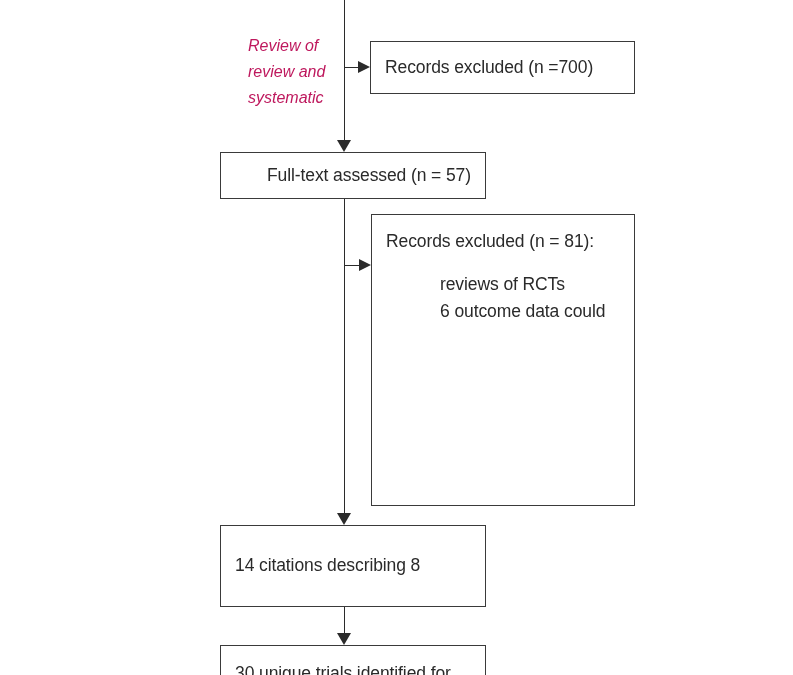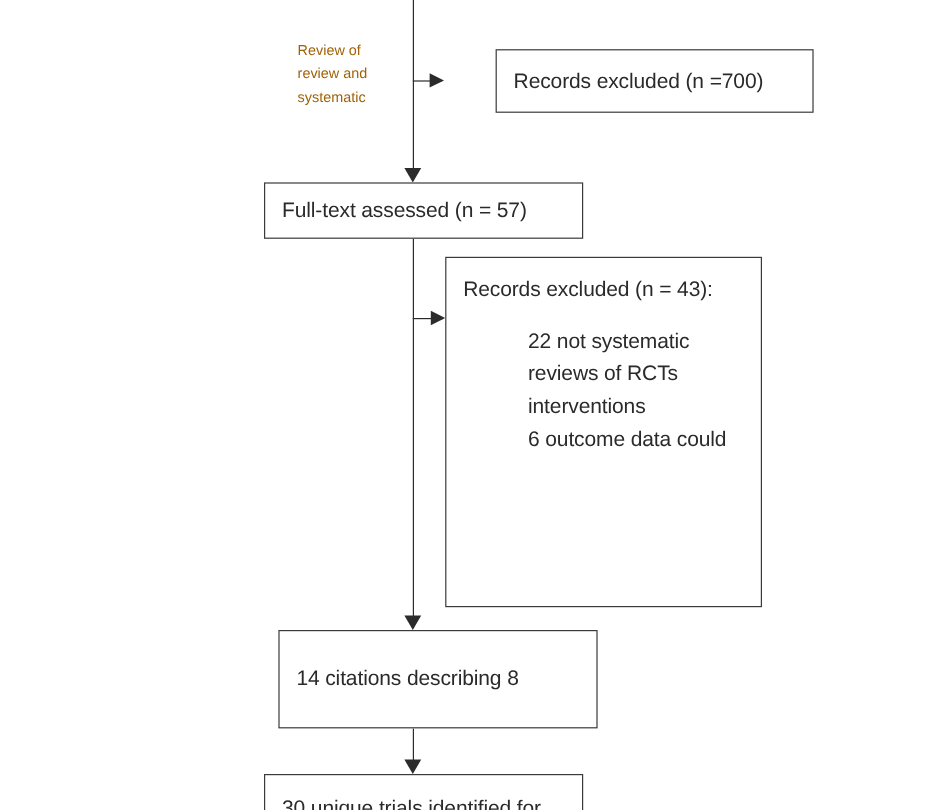--- a/index.html
+++ b/index.html
@@ -47,23 +47,24 @@
   .box .indented {
     padding-left: 54px;
   }
   .gap-line {
     height: 16px;
   }
 
   
   .stage-label {
     position: absolute;
-    font-size: 12px;
+    font-style: italic;
+    font-size: 16px;
     line-height: 1.62;
-    color: #a16207;
+    color: #be185d;
     white-space: nowrap;
   }
 
   
   .vline {
     position: absolute;
     width: 0;
     border-left: 1.8px solid #2b2b2b;
   }
   .hline {
@@ -108,44 +109,42 @@
   <div class="vline" style="left:344px; top:607px; height:36px;"></div>
   <div class="arrow-down" style="left:337px; top:633px;"></div>
 
   <div class="stage-label" style="left:248px; top:33px;">
     <div>Review of</div>
     <div>review and</div>
     <div>systematic</div>
   </div>
 
 
-  <div class="box" style="left:370px; top:41px; width:265px; height:53px;margin-left:43px;">
+  <div class="box" style="left:370px; top:41px; width:265px; height:53px;">
     <div class="inner">
       <div class="line">Records excluded (n =700)</div>
     </div>
   </div>
 
-  <div class="box" style="left:220px; top:152px; width:266px; height:47px;">
+  <div class="box" style="left:220px; top:152px; width:266px; height:47px;text-align:right;">
     <div class="inner">
       <div class="line">Full-text assessed (n = 57)</div>
     </div>
   </div>
 
   <div class="box" style="left:371px; top:214px; width:264px; height:292px;">
     <div class="inner topal">
-      <div class="line">Records excluded (n = 43):</div>
+      <div class="line">Records excluded (n = 81):</div>
       <div class="gap-line"></div>
-      <div class="line indented">22 not systematic</div>
       <div class="line indented">reviews of RCTs</div>
-      <div class="line indented">interventions</div>
       <div class="line indented">6 outcome data could</div>
     </div>
   </div>
 
-  <div class="box" style="left:220px; top:525px; width:266px; height:82px;margin-left:12px;">
+  <div class="box" style="left:220px; top:525px; width:266px; height:82px;">
     <div class="inner">
       <div class="line">14 citations describing 8</div>
     </div>
   </div>
 
   <div class="box" style="left:220px; top:645px; width:266px; height:82px;">
     <div class="inner topal" style="padding-top:14px;">
       <div class="line">30 unique trials identified for</div>
     </div>
   </div>

